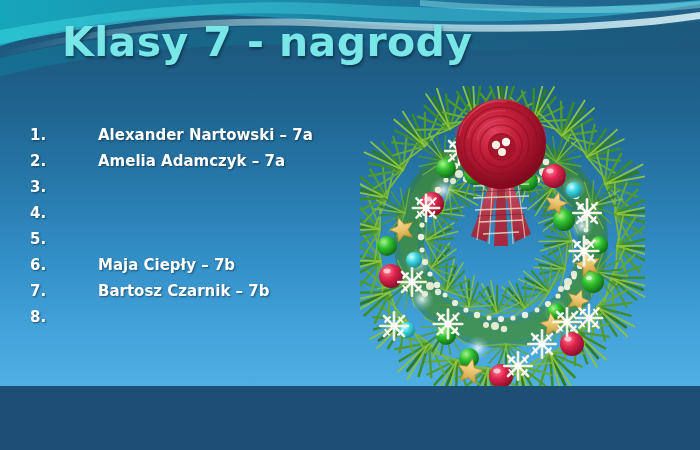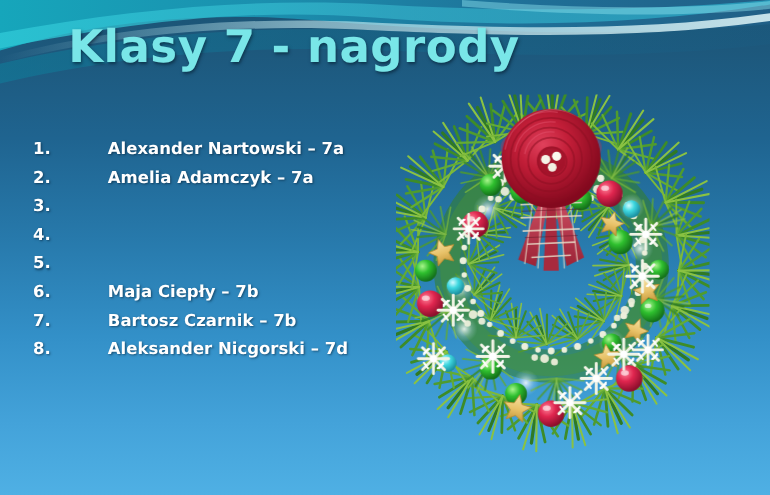--- a/index.html
+++ b/index.html
@@ -4,21 +4,21 @@
 <title>Klasy 7 - nagrody</title>
 <style>
   html, body {
     margin: 0;
     padding: 0;
     background: #1d4f74;
   }
   #slide {
     position: relative;
     width: 700px;
-    height: 450px;
+    height: 386px;
     overflow: hidden;
     font-family: "DejaVu Sans", sans-serif;
     background: linear-gradient(180deg,
         #1b5475 0%,
         #1d587c 10%,
         #1f6490 28%,
         #2779ab 48%,
         #3390c8 68%,
         #44a3da 86%,
         #4fb0e4 100%);
@@ -155,21 +155,20 @@
     <div class="award-row">
       <span class="award-num">6.</span>
       <span class="award-name">Maja Ciepły – 7b</span>
     </div>
     <div class="award-row">
       <span class="award-num">7.</span>
       <span class="award-name">Bartosz Czarnik – 7b</span>
     </div>
     <div class="award-row">
       <span class="award-num">8.</span>
-      <span class="award-name">Aleksander Nicgorski – 7d</span>
     </div>
 
   </div>
 
   <div class="wreath">
     <svg width="285" height="340" viewBox="0 0 285 340" xmlns="http://www.w3.org/2000/svg">
       <defs>
         <radialGradient id="pineRing" cx="50%" cy="45%" r="52%">
           <stop offset="55%" stop-color="#2e7526"></stop>
           <stop offset="78%" stop-color="#4c9630"></stop>

